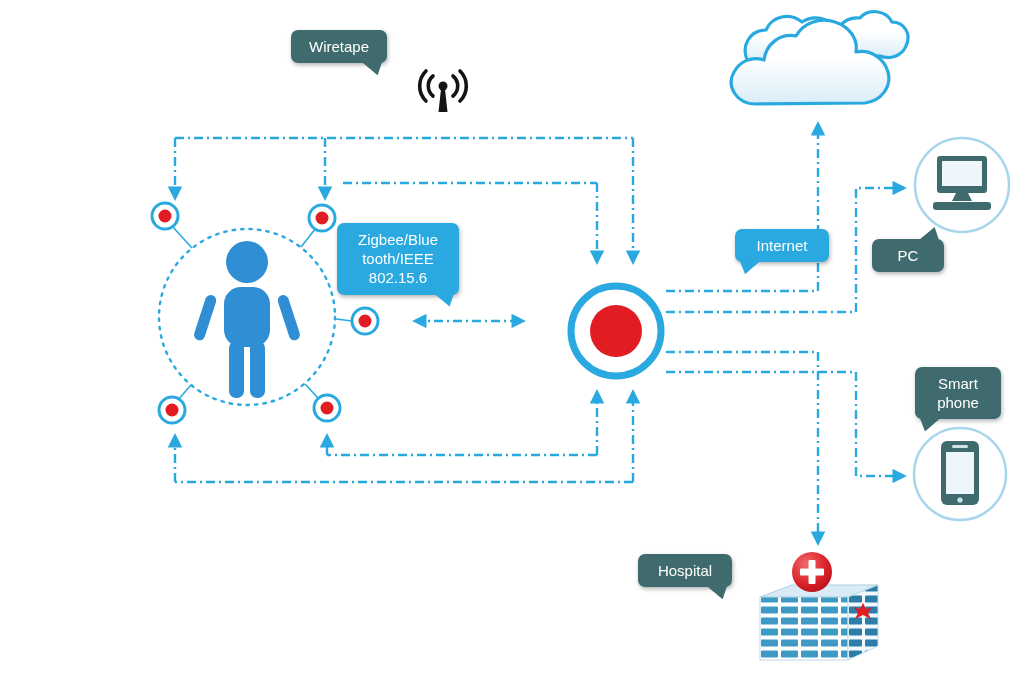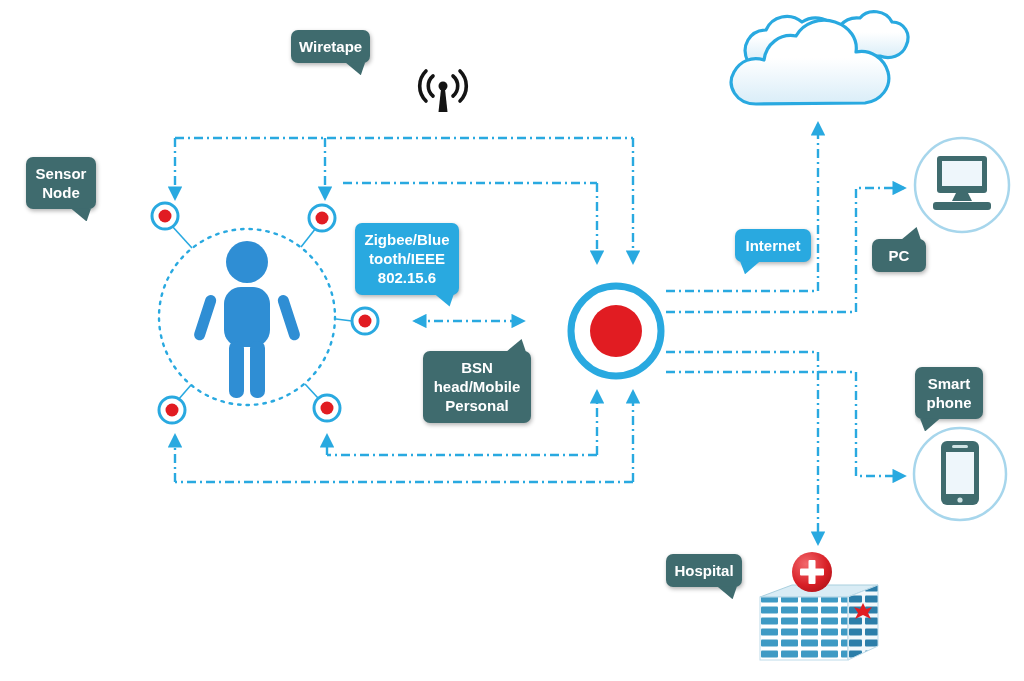--- a/index.html
+++ b/index.html
@@ -32,22 +32,22 @@
   .device-ring{fill:#ffffff;stroke:var(--circle-ring);stroke-width:2.5;}
   .dev{fill:var(--teal-label-bg);}
   .dev-screen{fill:#eef6fb;}
   .dev-light{fill:#cfe3e4;}
   .roof{fill:#d9ecf5;stroke:#a9cfde;stroke-width:1;}
   .face-edge{stroke:#bddbe9;stroke-width:1;fill:none;}
   .leaf{fill:var(--node-red);}
 
   
   .bubble{position:absolute;background:var(--teal-label-bg);color:var(--label-text);
-          font-size:15px;line-height:1.28;text-align:center;padding:7px 8px;
-          border-radius:7px;box-shadow:1px 2px 4px rgba(0,0,0,.3);font-weight:bold;}
+          font-size:15px;line-height:1.28;text-align:center;padding:7px 17px;
+          border-radius:7px;box-shadow:1px 2px 4px rgba(0,0,0,.3);}
   .bubble.blue{background:var(--blue-accent);}
   .bubble-text{white-space:pre-line;display:block;}
   .tail{position:absolute;background:inherit;box-shadow:none;}
   .tail-dr{right:5px;bottom:-12px;width:20px;height:13px;clip-path:polygon(0 0,100% 0,78% 100%);}
   .tail-dl{left:5px;bottom:-12px;width:20px;height:13px;clip-path:polygon(0 0,100% 0,25% 100%);}
   .tail-ur{right:5px;top:-12px;width:20px;height:13px;clip-path:polygon(0 100%,100% 100%,78% 0);}
 </style>
 </head>
 <body>
 
@@ -185,55 +185,44 @@
       <rect x="808.5" y="560" width="7" height="24" rx="1" fill="#ffffff"></rect>
       <rect x="800" y="568.5" width="24" height="7" rx="1" fill="#ffffff"></rect>
     </g>
   </svg>
 
   <div class="bubble" style="left:291px;top:30px;min-width:62px;">
     <span class="bubble-text">Wiretape</span>
     <div class="tail tail-dr"></div>
   </div>
 
-  <div class="bubble" style="left:26px;top:157px;min-width:54px;">
-    <span class="bubble-text">Sensor
-Node</span>
-    <div class="tail tail-dr"></div>
-  </div>
-
-  <div class="bubble blue" style="left:355px;top:223px;width:88px;">
+
+  <div class="bubble blue" style="left:337px;top:223px;width:88px;">
     <span class="bubble-text">Zigbee/Blue
 tooth/IEEE
 802.15.6</span>
     <div class="tail tail-dr"></div>
   </div>
 
-  <div class="bubble" style="left:423px;top:351px;width:92px;">
-    <span class="bubble-text">BSN
-head/Mobile
-Personal</span>
-    <div class="tail tail-ur"></div>
-  </div>
 
   <div class="bubble blue" style="left:703px;top:229px;min-width:60px;margin-left:32px;">
     <span class="bubble-text">Internet</span>
     <div class="tail tail-dl"></div>
   </div>
 
 
   <div class="bubble" style="left:872px;top:239px;min-width:38px;">
     <span class="bubble-text">PC</span>
     <div class="tail tail-ur"></div>
   </div>
 
   <div class="bubble" style="left:915px;top:367px;min-width:52px;">
     <span class="bubble-text">Smart
 phone</span>
     <div class="tail tail-dl"></div>
   </div>
 
-  <div class="bubble" style="left:666px;top:554px;min-width:60px;">
+  <div class="bubble" style="left:638px;top:554px;min-width:60px;">
     <span class="bubble-text">Hospital</span>
     <div class="tail tail-dr"></div>
   </div>
 
 </div>
 
 </body></html>

